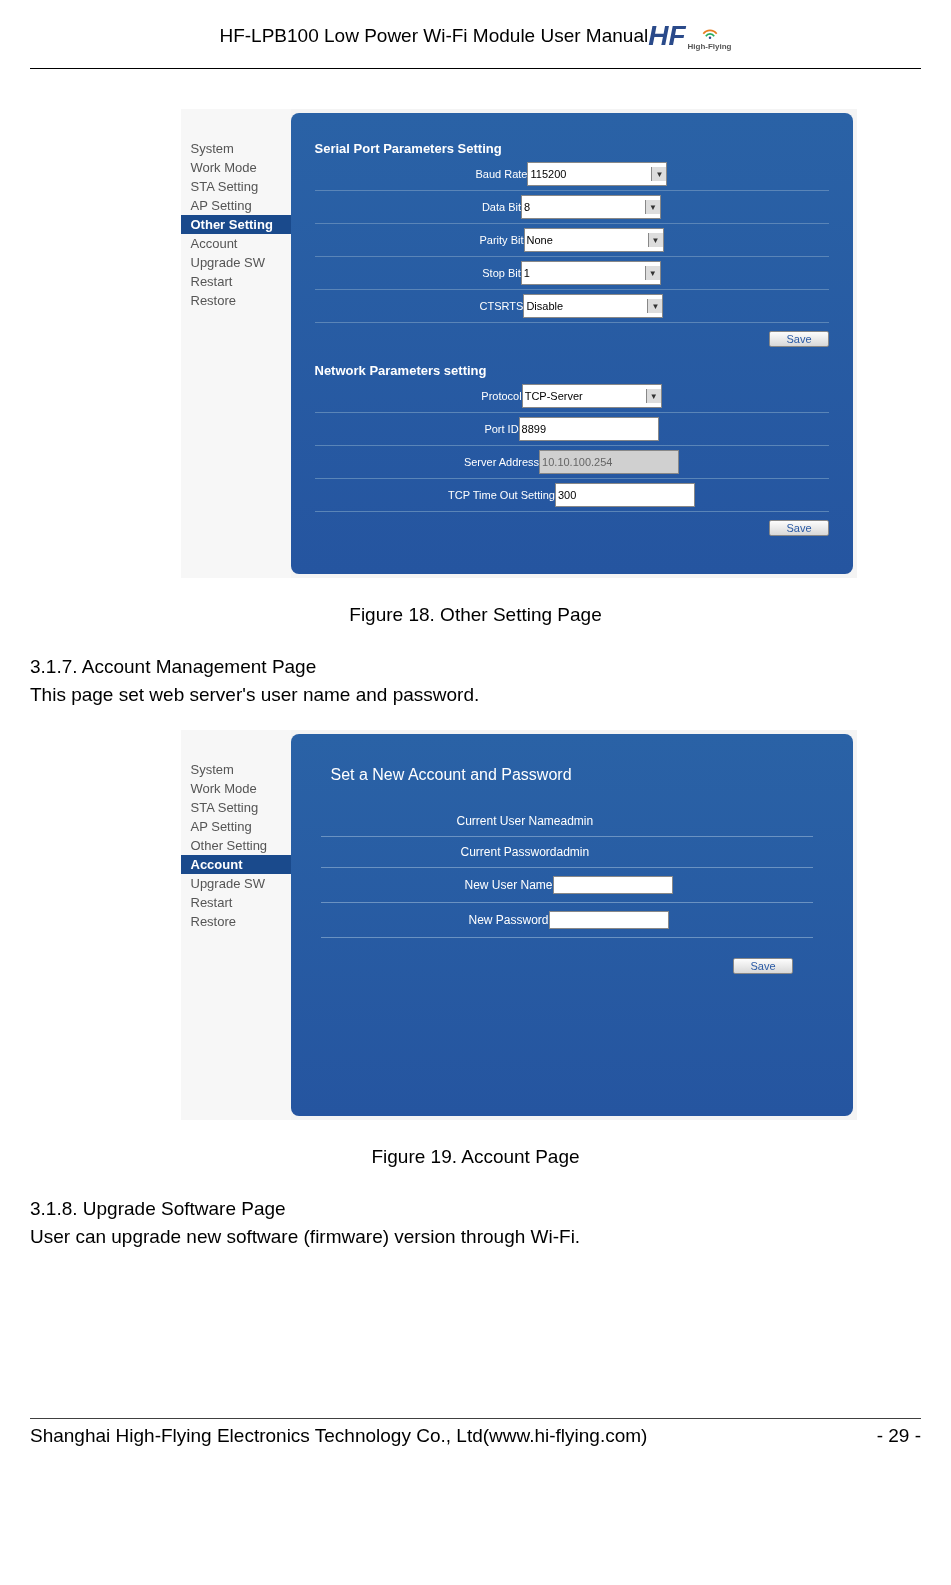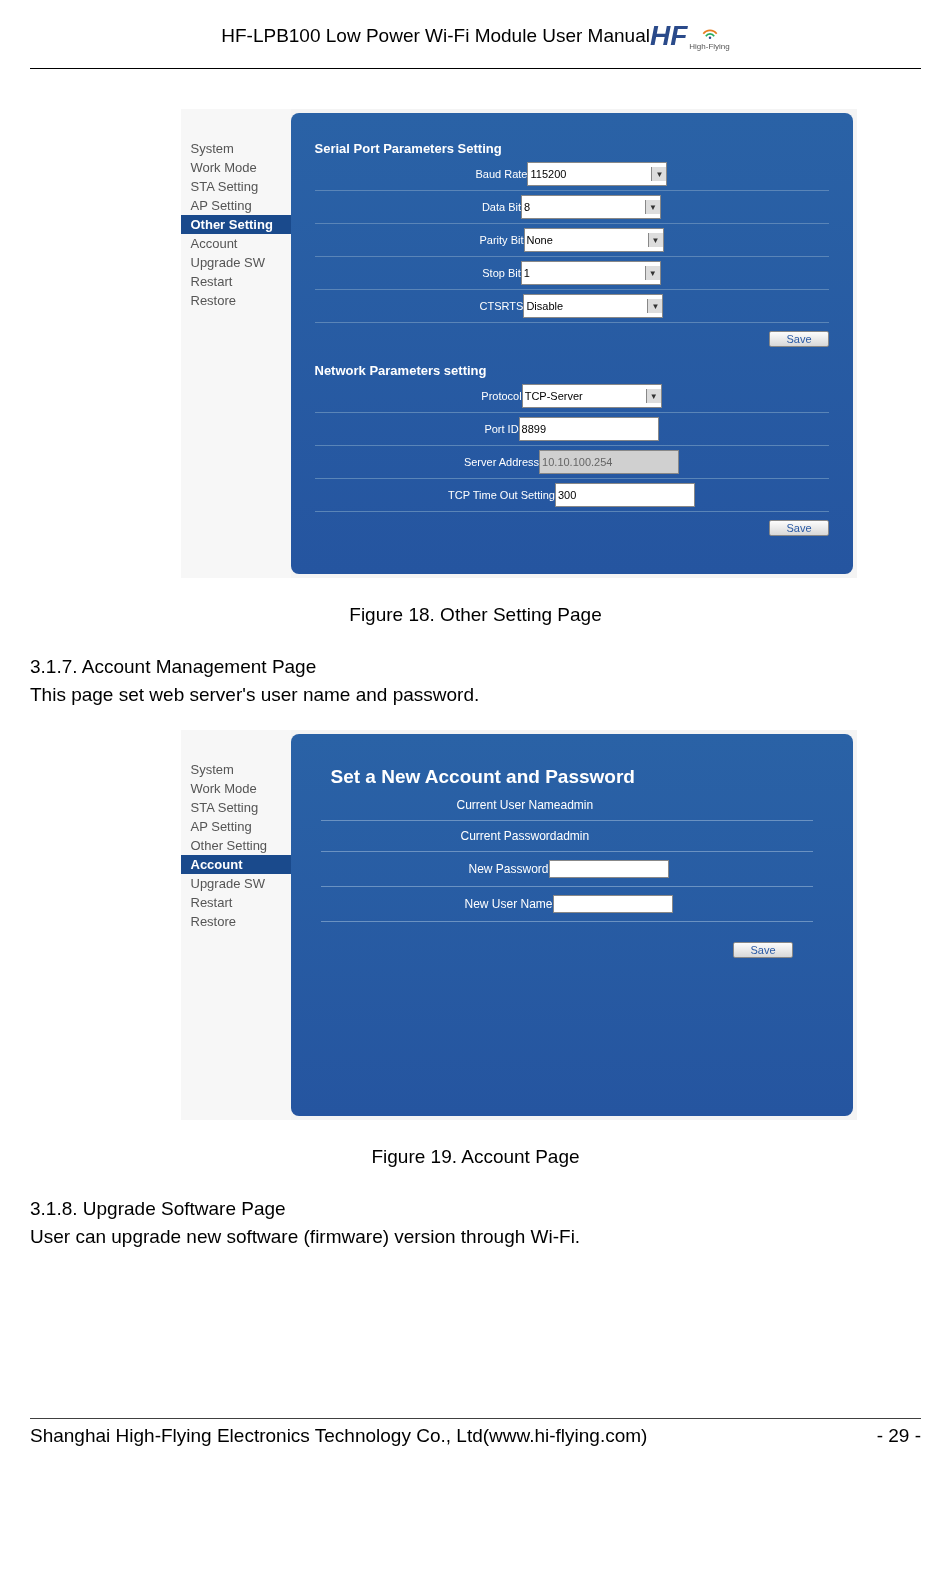--- a/index.html
+++ b/index.html
@@ -36,20 +36,21 @@
     font-style: italic;
     font-size: 28px;
     color: #2a4a8a;
   }
   .logo-icon {
     display: flex;
     flex-direction: column;
     align-items: center;
     font-size: 8px;
     color: #555;
+    font-weight: bold;
   }
   .wifi-arc {
     width: 20px;
     height: 20px;
   }
 
   .screenshot {
     display: flex;
     margin: 0 auto;
     width: 676px;
@@ -153,22 +154,23 @@
     font-size: 19px;
     margin: 6px 0 24px 0;
   }
   .section-heading {
     font-size: 19px;
     margin: 10px 0 6px 0;
   }
 
   
   .main-panel.account .section-title {
-    font-size: 19px;
-    font-weight: bold;
+    font-size: 16px;
+    font-weight: normal;
+    margin-bottom: 20px;
     margin-left: 10px;
   }
   .main-panel.account {
     padding: 24px 40px 60px 30px;
   }
   .main-panel.account .row {
     padding: 8px 0;
     border-bottom: 1px solid #6a92c2;
   }
   .main-panel.account .row-label {
@@ -335,27 +337,27 @@
       <div id="account-rows">
             <div class="row">
               <div class="row-label">Current User Name</div>
               <div class="row-value">admin</div>
             </div>
             <div class="row">
               <div class="row-label">Current Password</div>
               <div class="row-value">admin</div>
             </div>
             <div class="row">
-              <div class="row-label">New Password</div>
+              <div class="row-label">New User Name</div>
               <div class="row-value">
                 <div class="acct-input"></div>
               </div>
             </div>
             <div class="row">
-              <div class="row-label">New User Name</div>
+              <div class="row-label">New Password</div>
               <div class="row-value">
                 <div class="acct-input"></div>
               </div>
             </div>
           </div>
       <div class="save-row">
         <div class="save-btn">Save</div>
       </div>
     </div>
   </div>

